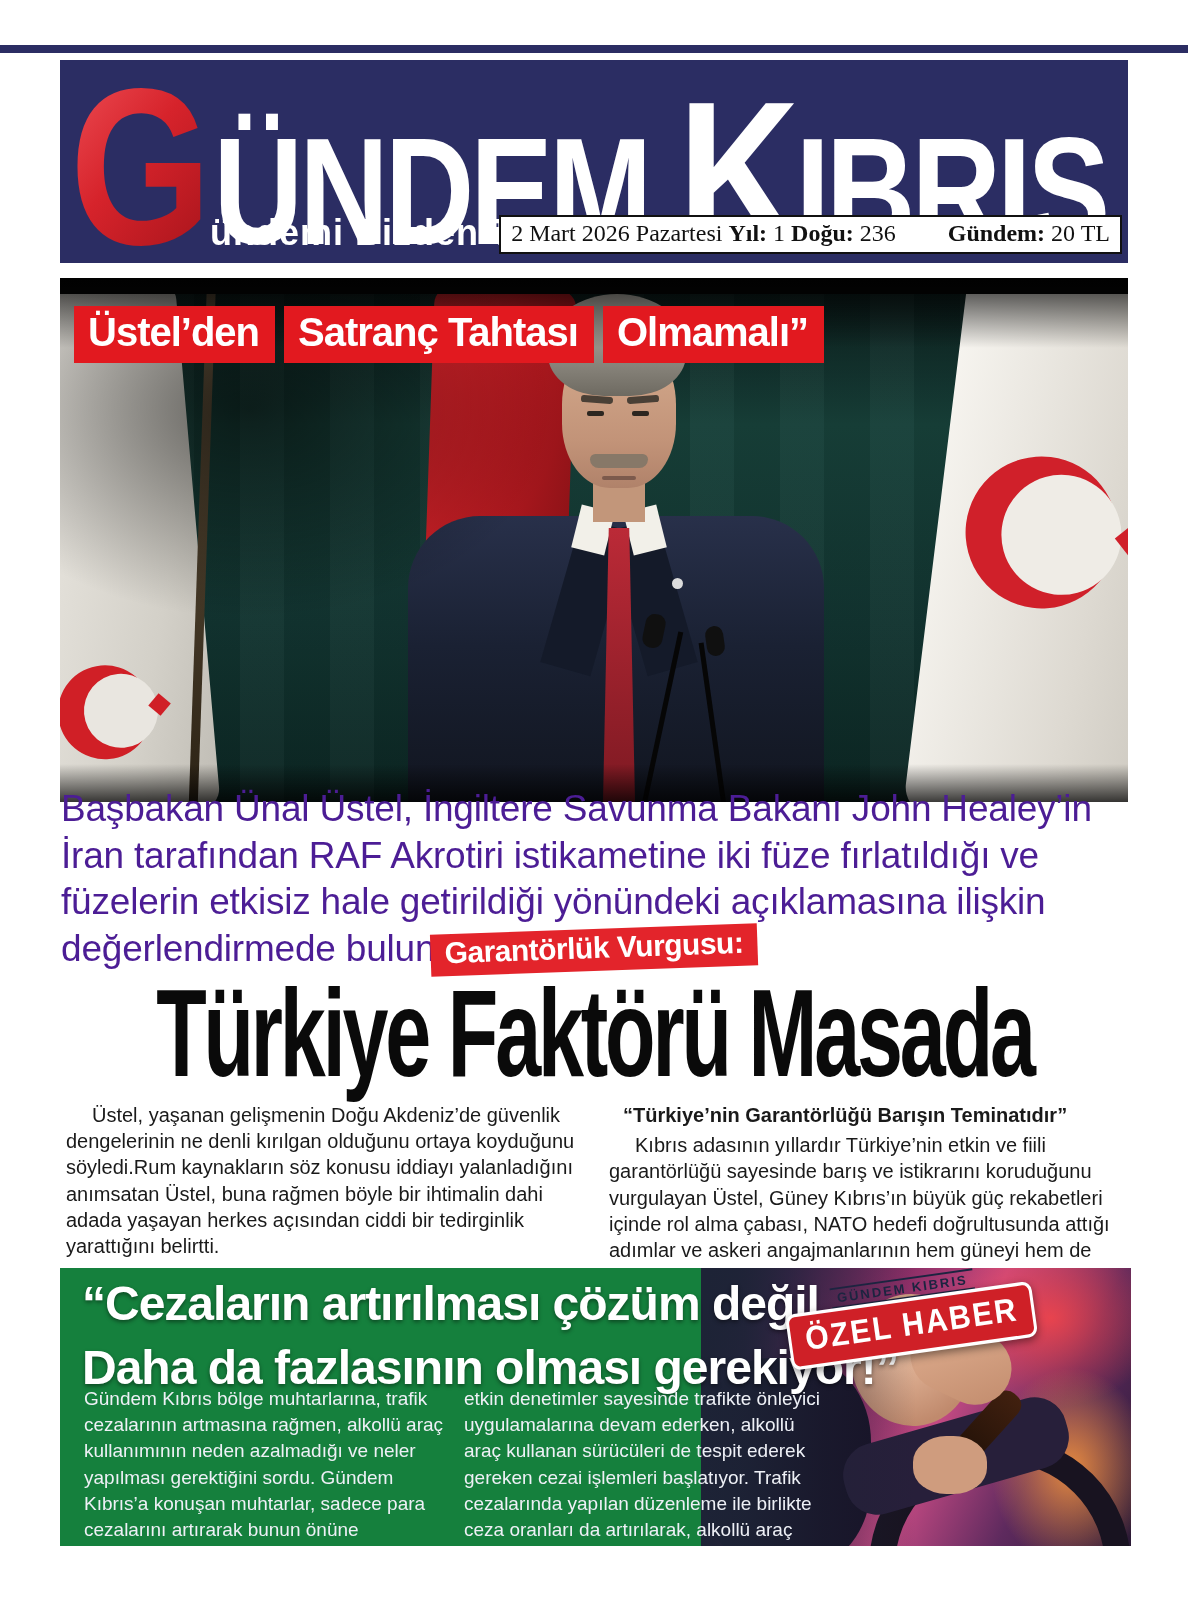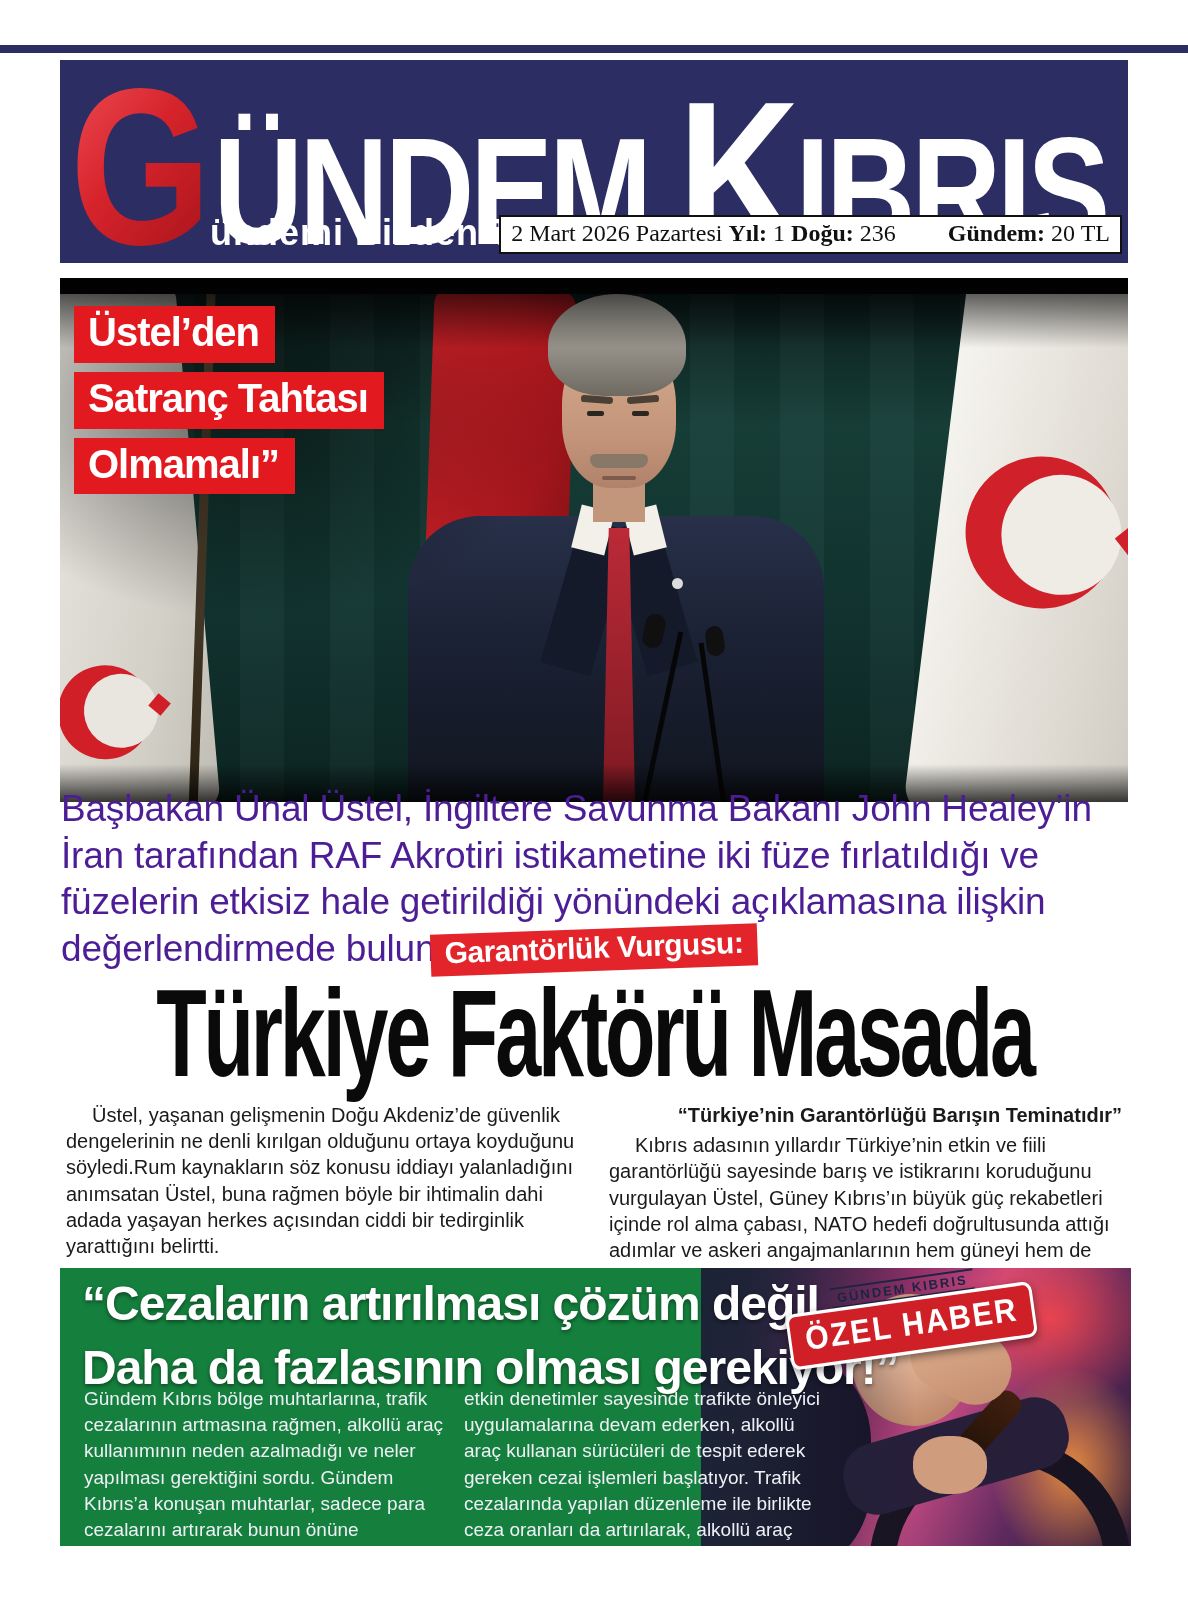--- a/index.html
+++ b/index.html
@@ -76,39 +76,39 @@
         clip-path:polygon(18% 0,82% 0,100% 100%,0 100%);}
   .man-pin{left:612px;top:300px;width:11px;height:11px;border-radius:50%;background:#dcdcdc;}
   .mic-stem{width:5px;background:#060606;}
   .mic1-stem{left:600px;top:352px;height:176px;transform:rotate(12deg);}
   .mic2-stem{left:650px;top:364px;height:164px;transform:rotate(-8deg);}
   .mic-head{background:#101010;border-radius:9px;}
   .mic1-head{left:584px;top:336px;width:20px;height:34px;transform:rotate(12deg);}
   .mic2-head{left:646px;top:348px;width:18px;height:30px;transform:rotate(-8deg);}
   .hero-bottomshade{left:0;bottom:0;width:100%;height:38px;background:linear-gradient(180deg,transparent,rgba(0,0,0,.75));}
 
-  .hero-headline{left:14px;top:28px;display:flex;flex-direction:column;align-items:flex-start;gap:9px;}
+  .hero-headline{left:14px;top:28px;display:flex;flex-direction:row;align-items:flex-start;gap:9px;}
   .hero-line{background:#e2191f;color:#fff;font-weight:bold;font-size:40px;line-height:1.12;
         padding:4px 16px 8px 14px;white-space:nowrap;letter-spacing:-1px;}
 
   
   .lead{left:61px;top:786px;width:1066px;font-size:37px;line-height:1.26;color:#4c1d95;letter-spacing:-0.2px;}
 
   
   .kicker{left:50%;top:929px;transform:translateX(-50%) rotate(-2deg);background:#e3242b;color:#fff;
         font-weight:bold;font-size:30px;padding:2px 14px 6px 14px;white-space:nowrap;letter-spacing:-0.5px;}
   .main-headline-wrap{left:60px;top:970px;width:1068px;height:126px;text-align:center;}
   .main-headline{display:inline-block;white-space:nowrap;color:#0a0a0a;font-weight:bold;font-size:78px;
         letter-spacing:-3px;transform:scale(1.06,1.6);transform-origin:top center;line-height:1;}
 
   
   .cols{left:62px;top:1098px;width:1064px;display:flex;gap:22px;color:#1a1a1a;}
   .col{width:521px;font-size:20px;line-height:1.31;}
   .col p{margin:4px;text-indent:26px;}
-  .col .col-head{font-weight:bold;text-indent:14px;text-align:right;}
+  .col .col-head{font-weight:bold;text-indent:14px;}
   .col .col-more{font-weight:bold;text-indent:0;}
 
   
   .feature{left:60px;top:1268px;width:1071px;height:278px;background:#15803d;overflow:hidden;}
   .feat-photo{right:0;top:0;width:430px;height:278px;
         background:linear-gradient(115deg,#1d2336 0%,#462552 16%,#8e2f67 38%,#c44a83 55%,#5e2a5e 76%,#2a1a35 100%);}
   .feat-glow-red{right:-30px;top:-40px;width:220px;height:180px;border-radius:50%;
         background:radial-gradient(closest-side,rgba(255,70,70,.8),transparent);}
   .feat-glow-orange{right:-20px;top:100px;width:160px;height:200px;border-radius:50%;
         background:radial-gradient(closest-side,rgba(255,155,61,.85),transparent);}

